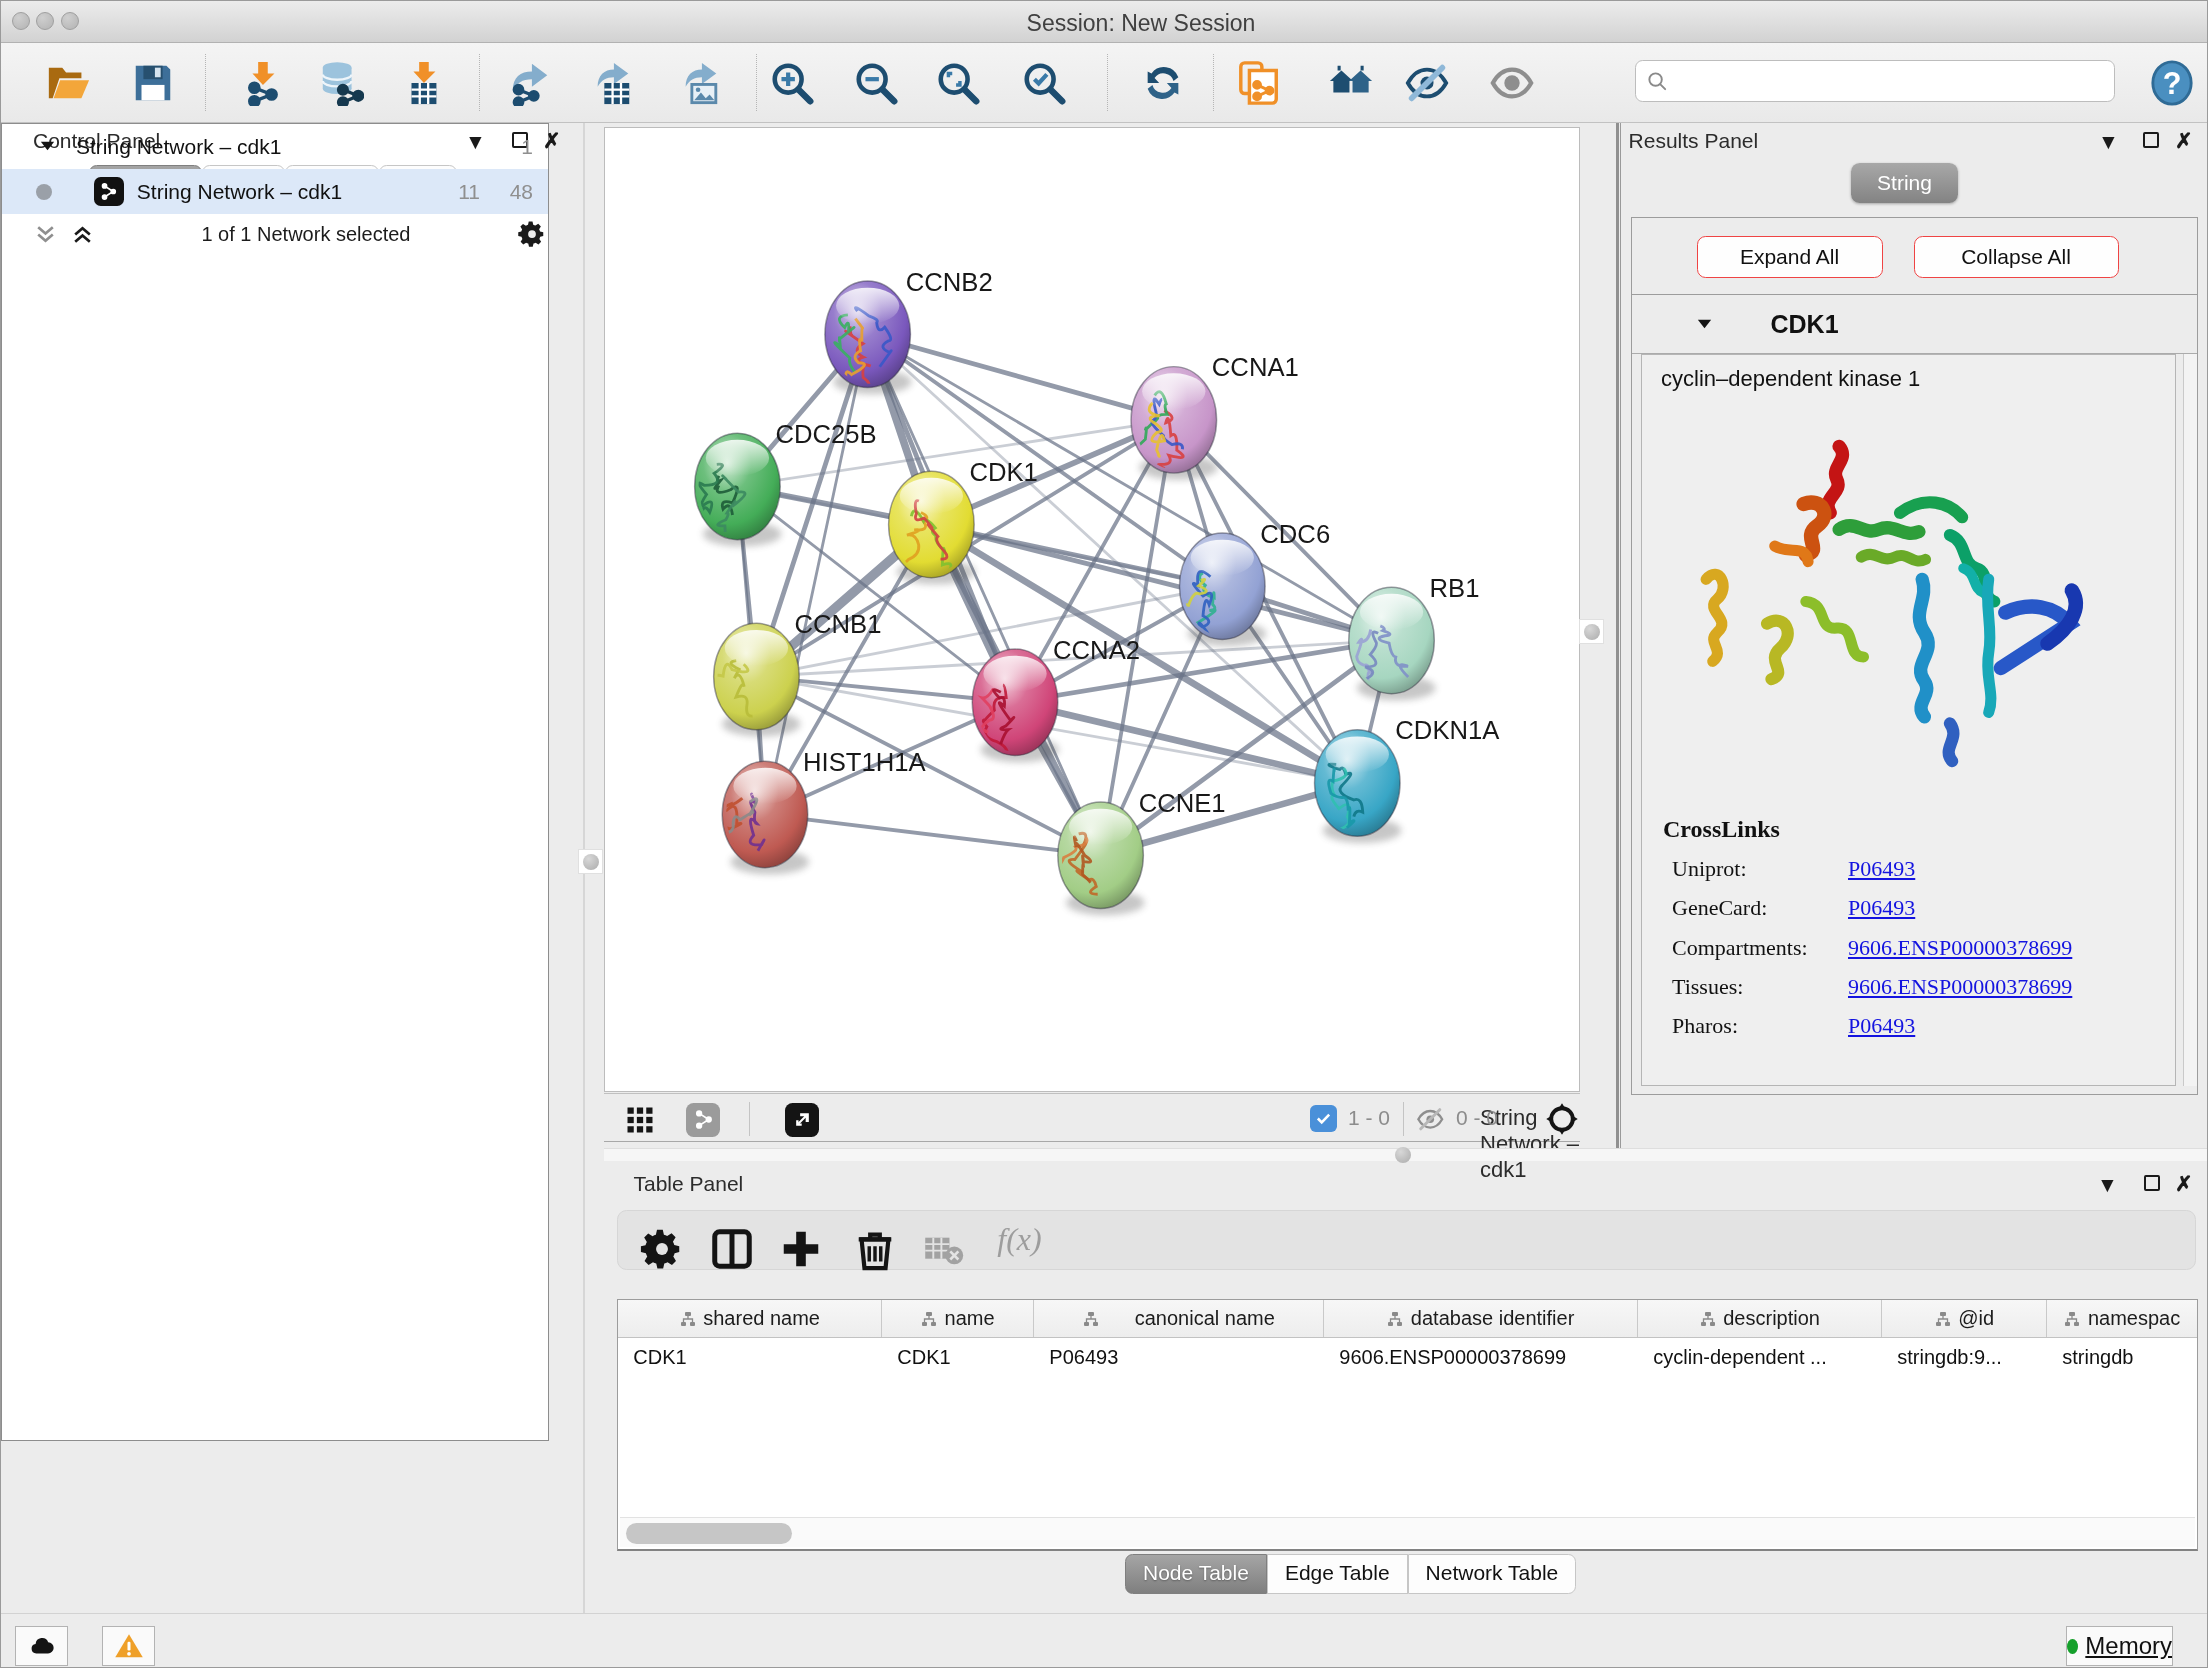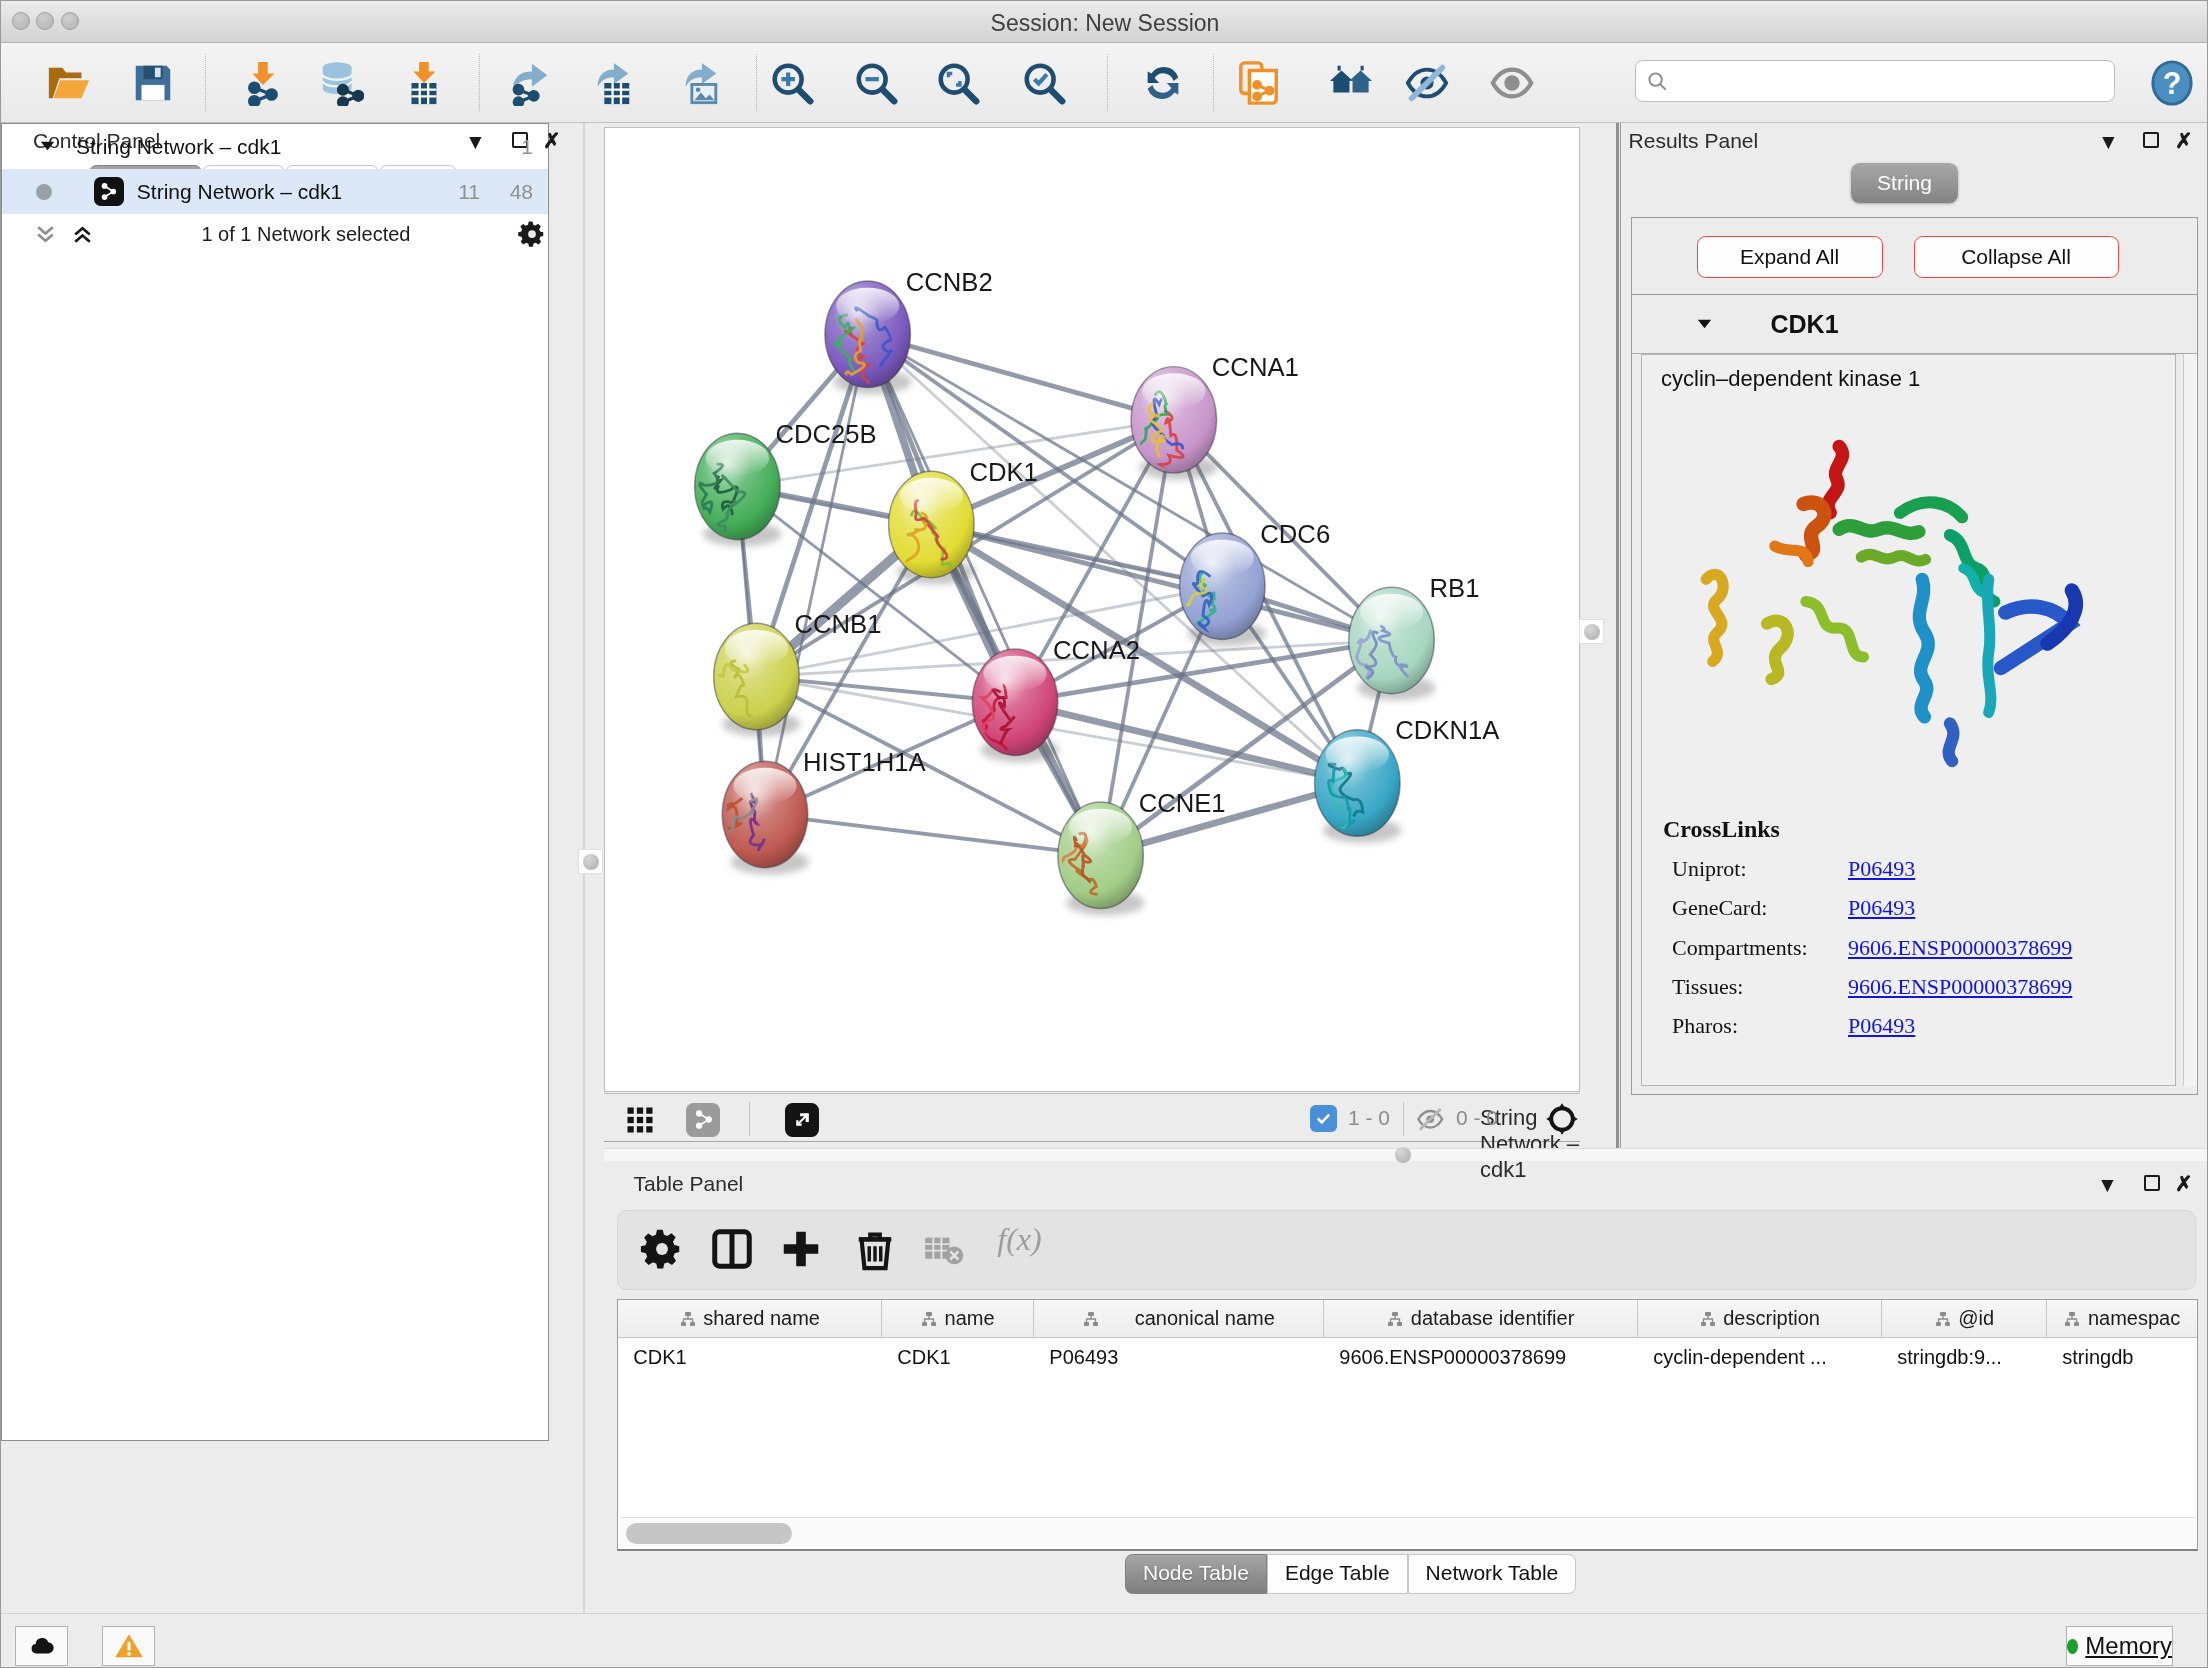--- a/index.html
+++ b/index.html
@@ -10,20 +10,21 @@
     background:#ececec; overflow:hidden;
     border:1px solid #9a9a9a;
   }
   .abs { position:absolute; }
 
   
   #titlebar {
     left:0; top:0; width:2208px; height:42px;
     background:linear-gradient(#ececec,#d2d2d2);
     border-bottom:1px solid #b2b2b2;
+    padding-left:36px;
   }
   .traffic { width:18px; height:18px; border-radius:50%;
     background:radial-gradient(circle at 35% 30%, #cfcfcf, #b3b3b3);
     border:1px solid #9f9f9f; position:absolute; top:10.5px; }
   #title-text { width:100%; text-align:center; top:8.6px; font-size:23px; color:#404040; }
 
   
   #toolbar {
     left:0; top:42px; width:2208px; height:80px;
     background:linear-gradient(#f4f4f4,#e9e9e9);
@@ -88,21 +89,21 @@
   #rp-inner { position:absolute; left:9.5px; top:59px; width:535px; height:732px;
               border:1px solid #b5b5b5; background:#efefef; }
   #rp-scroll { position:absolute; right:0px; top:59px; width:13.3px; height:732px;
                background:#f3f3f3; border-left:1px solid #c9c9c9; }
   .xl-row { display:flex; font-family:"Liberation Serif", serif; font-size:22px; margin:13.3px 0 0 30px; }
   .xl-label { width:176px; color:#111; }
   .xl-link { color:#1414e0; text-decoration:underline; cursor:pointer; }
 
   
   #table-panel { left:603px; top:1160px; width:1605px; height:452px; }
-  #tp-toolbar { left:13.3px; top:49px; width:1579px; height:80px; background:#e3e3e3;
+  #tp-toolbar { left:13.3px; top:49px; width:1579px; height:60px; background:#e3e3e3;
                 border:1px solid #d6d6d6; border-radius:9.5px; }
   .tp-icon { position:absolute; top:15px; width:46px; height:46px; cursor:pointer; }
   #tp-table { left:13.3px; top:138px; width:1581px; height:252px; background:#fff;
               border:1px solid #9c9c9c; border-bottom:2.9px solid #828282; overflow:hidden; }
   #tp-header { display:flex; height:38px; background:linear-gradient(#f7f7f7,#ededed);
                border-bottom:1px solid #c2c2c2; }
   .th { display:flex; align-items:center; justify-content:center; gap:7.6px; font-size:20px;
         color:#1c1c1c; border-right:1px solid #c9c9c9; height:100%; cursor:pointer; flex:none; }
   #tp-row { display:flex; height:40px; }
   .td { font-size:20px; color:#111; padding:7.6px 0 0 15px; flex:none; white-space:nowrap; overflow:hidden; }

